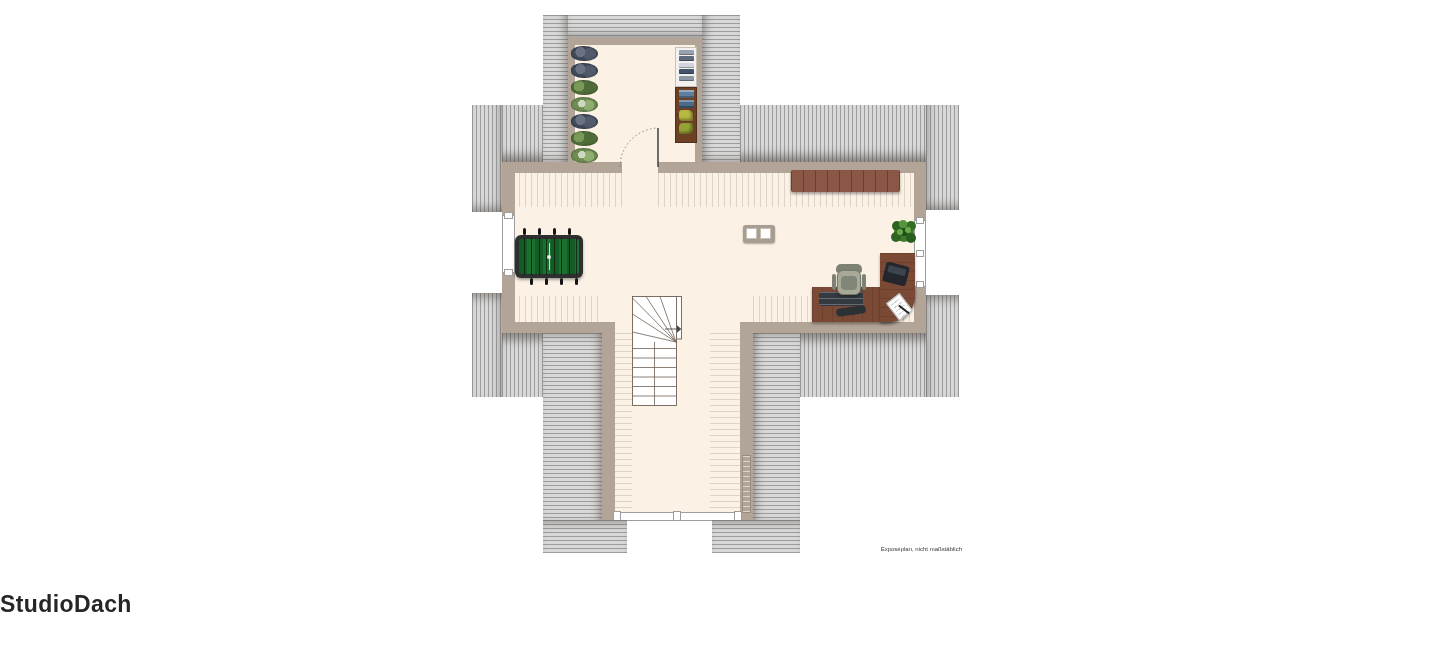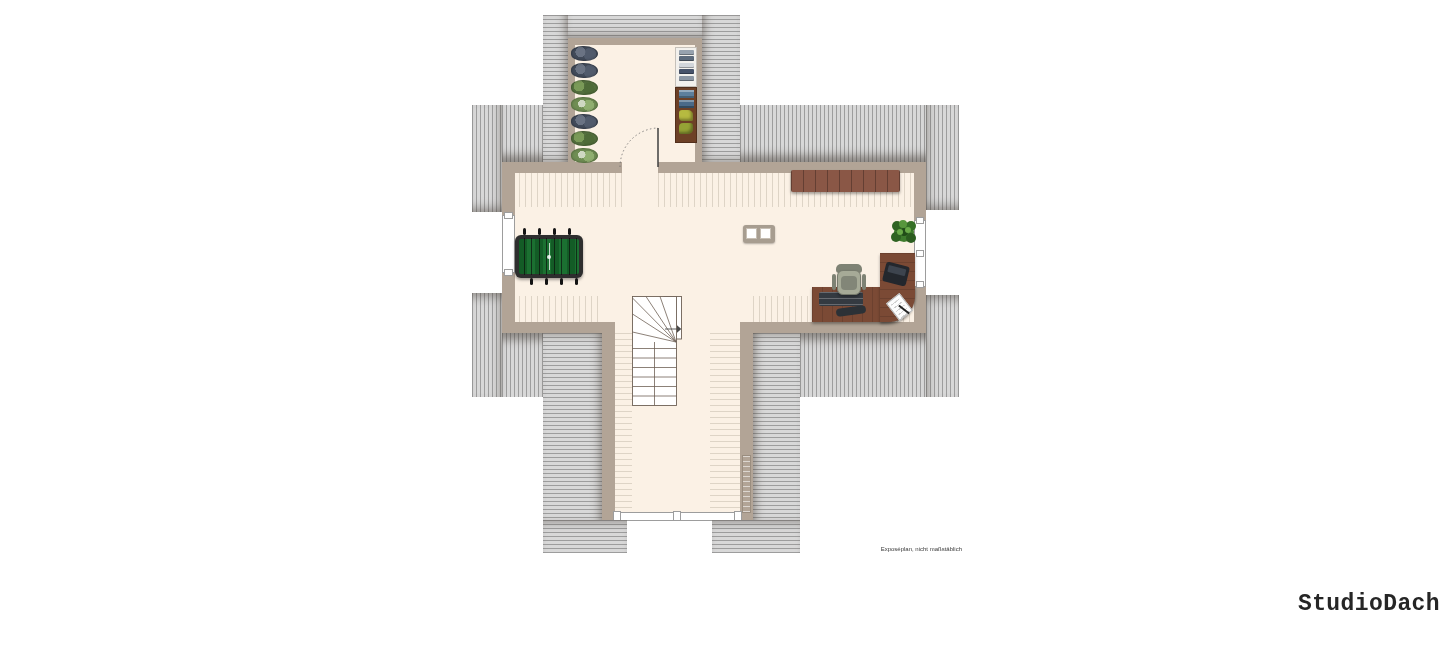--- a/index.html
+++ b/index.html
@@ -80,22 +80,22 @@
   .wi-a{width:15px;height:8px;background:#5d7f9d;box-shadow:inset 0 2px rgba(255,255,255,.35), inset 0 -2px rgba(0,0,0,.25);}
   .wi-b{width:15px;height:8px;background:#4a6a89;box-shadow:inset 0 2px rgba(255,255,255,.3), inset 0 -2px rgba(0,0,0,.3);}
   .wi-c{width:14px;height:11px;background:#b6ba40;border-radius:3px 5px 2px 4px;box-shadow:inset -2px -2px 3px rgba(0,0,0,.35);}
   .wi-d{width:14px;height:11px;background:#95a335;border-radius:4px 3px 5px 2px;box-shadow:inset -2px -2px 3px rgba(0,0,0,.35);}
 
   
   .radiator{left:272px;top:440px;width:9px;height:58px;background:#b2a496;border:1px solid #9a8d7f;box-sizing:border-box;
       background-image:repeating-linear-gradient(to bottom,rgba(255,255,255,.55) 0 1px,transparent 1px 5px);}
 
   
-  .title{position:absolute;left:0;right:0;top:591px;text-align:right;font-size:23px;font-weight:700;
-         letter-spacing:.4px;color:#262626;font-family:Liberation Mono, monospace;}
+  .title{position:absolute;left:0;right:0;top:591px;text-align:left;font-size:23px;font-weight:700;
+         letter-spacing:.4px;color:#262626;}
   .disclaimer{position:absolute;left:470px;width:492px;top:546px;text-align:right;font-size:6px;color:#3a3a3a;}
 </style>
 </head>
 <body>
 
 <div class="canvas">
   <div class="plan">
 
     <div class="abs floor" style="left:43px;top:158px;width:402px;height:149px;"></div>
     <div class="abs floor" style="left:105px;top:30px;width:120px;height:128px;"></div>

